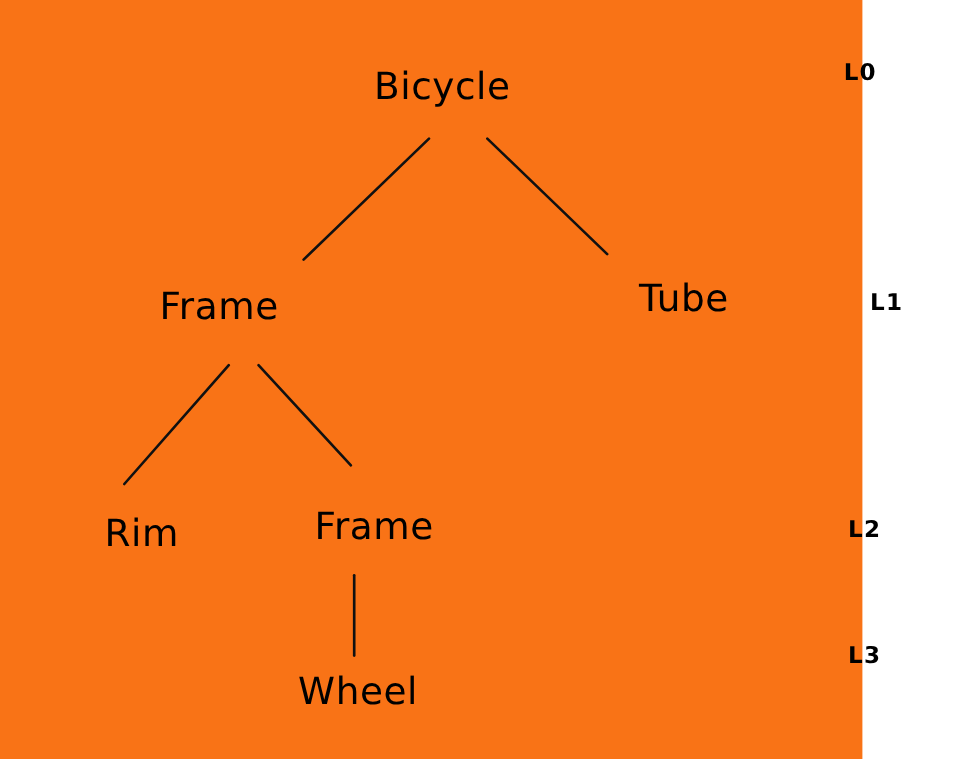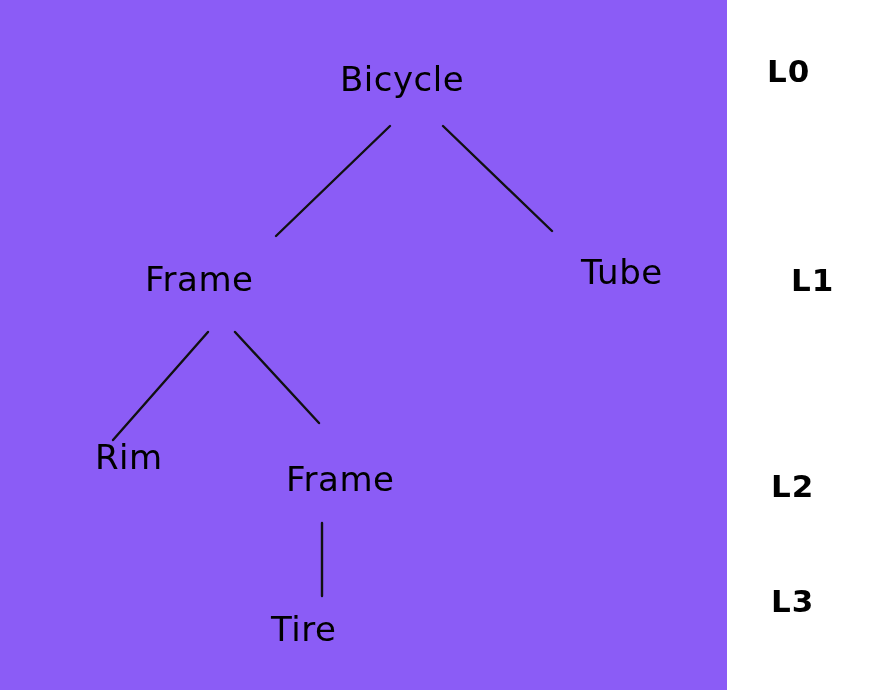--- a/index.html
+++ b/index.html
@@ -8,23 +8,23 @@
     background: #ffffff;
   }
   body {
     width: 870px;
     height: 690px;
     overflow: hidden;
     font-family: "DejaVu Sans", sans-serif;
   }
   #diagram-root {
     position: relative;
-    width: 727px;
+    width: 784px;
     height: 690px;
-    background: #8b5cf6;
+    background: #f97316;
   }
   #tree-svg {
     position: absolute;
     top: 0;
     left: 0;
     width: 870px;
     height: 690px;
   }
   .node-label {
     position: absolute;
@@ -33,21 +33,21 @@
     font-family: "DejaVu Sans", sans-serif;
     font-size: 34px;
     line-height: 1;
     letter-spacing: 0.5px;
   }
   .level-label {
     position: absolute;
     white-space: nowrap;
     color: #000000;
     font-family: "DejaVu Sans", sans-serif;
-    font-size: 31px;
+    font-size: 21px;
     line-height: 1;
     font-weight: 600;
     letter-spacing: 1px;
   }
   .edge-line {
     stroke: #111111;
     stroke-width: 2.4;
     stroke-linecap: round;
     fill: none;
   }
@@ -64,23 +64,23 @@
         <line x1="208" y1="332" x2="113" y2="440" class="edge-line" stroke="#111111"></line>
         <line x1="235" y1="332" x2="319" y2="423" class="edge-line" stroke="#111111"></line>
         <line x1="322" y1="523" x2="322" y2="596" class="edge-line" stroke="#111111"></line>
       </g>
   </svg>
 
   <div id="nodes-layer">
       <div class="node-label" style="left: 340px; top: 62px; color: rgb(0, 0, 0);">Bicycle</div>
       <div class="node-label" style="left: 145px; top: 262px; color: rgb(0, 0, 0);">Frame</div>
       <div class="node-label" style="left: 581px; top: 255px; color: rgb(0, 0, 0);">Tube</div>
-      <div class="node-label" style="left: 95px; top: 440px; color: rgb(0, 0, 0);">Rim</div>
+      <div class="node-label" style="left: 95px; top: 468px; color: rgb(0, 0, 0);">Rim</div>
       <div class="node-label" style="left: 286px; top: 462px; color: rgb(0, 0, 0);">Frame</div>
-      <div class="node-label" style="left: 271px; top: 612px; color: rgb(0, 0, 0);">Tire</div>
+      <div class="node-label" style="left: 271px; top: 612px; color: rgb(0, 0, 0);">Wheel</div>
     </div>
   <div id="levels-layer">
       <div class="level-label" style="left: 767px; top: 56px; color: rgb(0, 0, 0);">L0</div>
       <div class="level-label" style="left: 791px; top: 265px; color: rgb(0, 0, 0);">L1</div>
       <div class="level-label" style="left: 771px; top: 471px; color: rgb(0, 0, 0);">L2</div>
       <div class="level-label" style="left: 771px; top: 586px; color: rgb(0, 0, 0);">L3</div>
     </div>
 
 </div>
 

